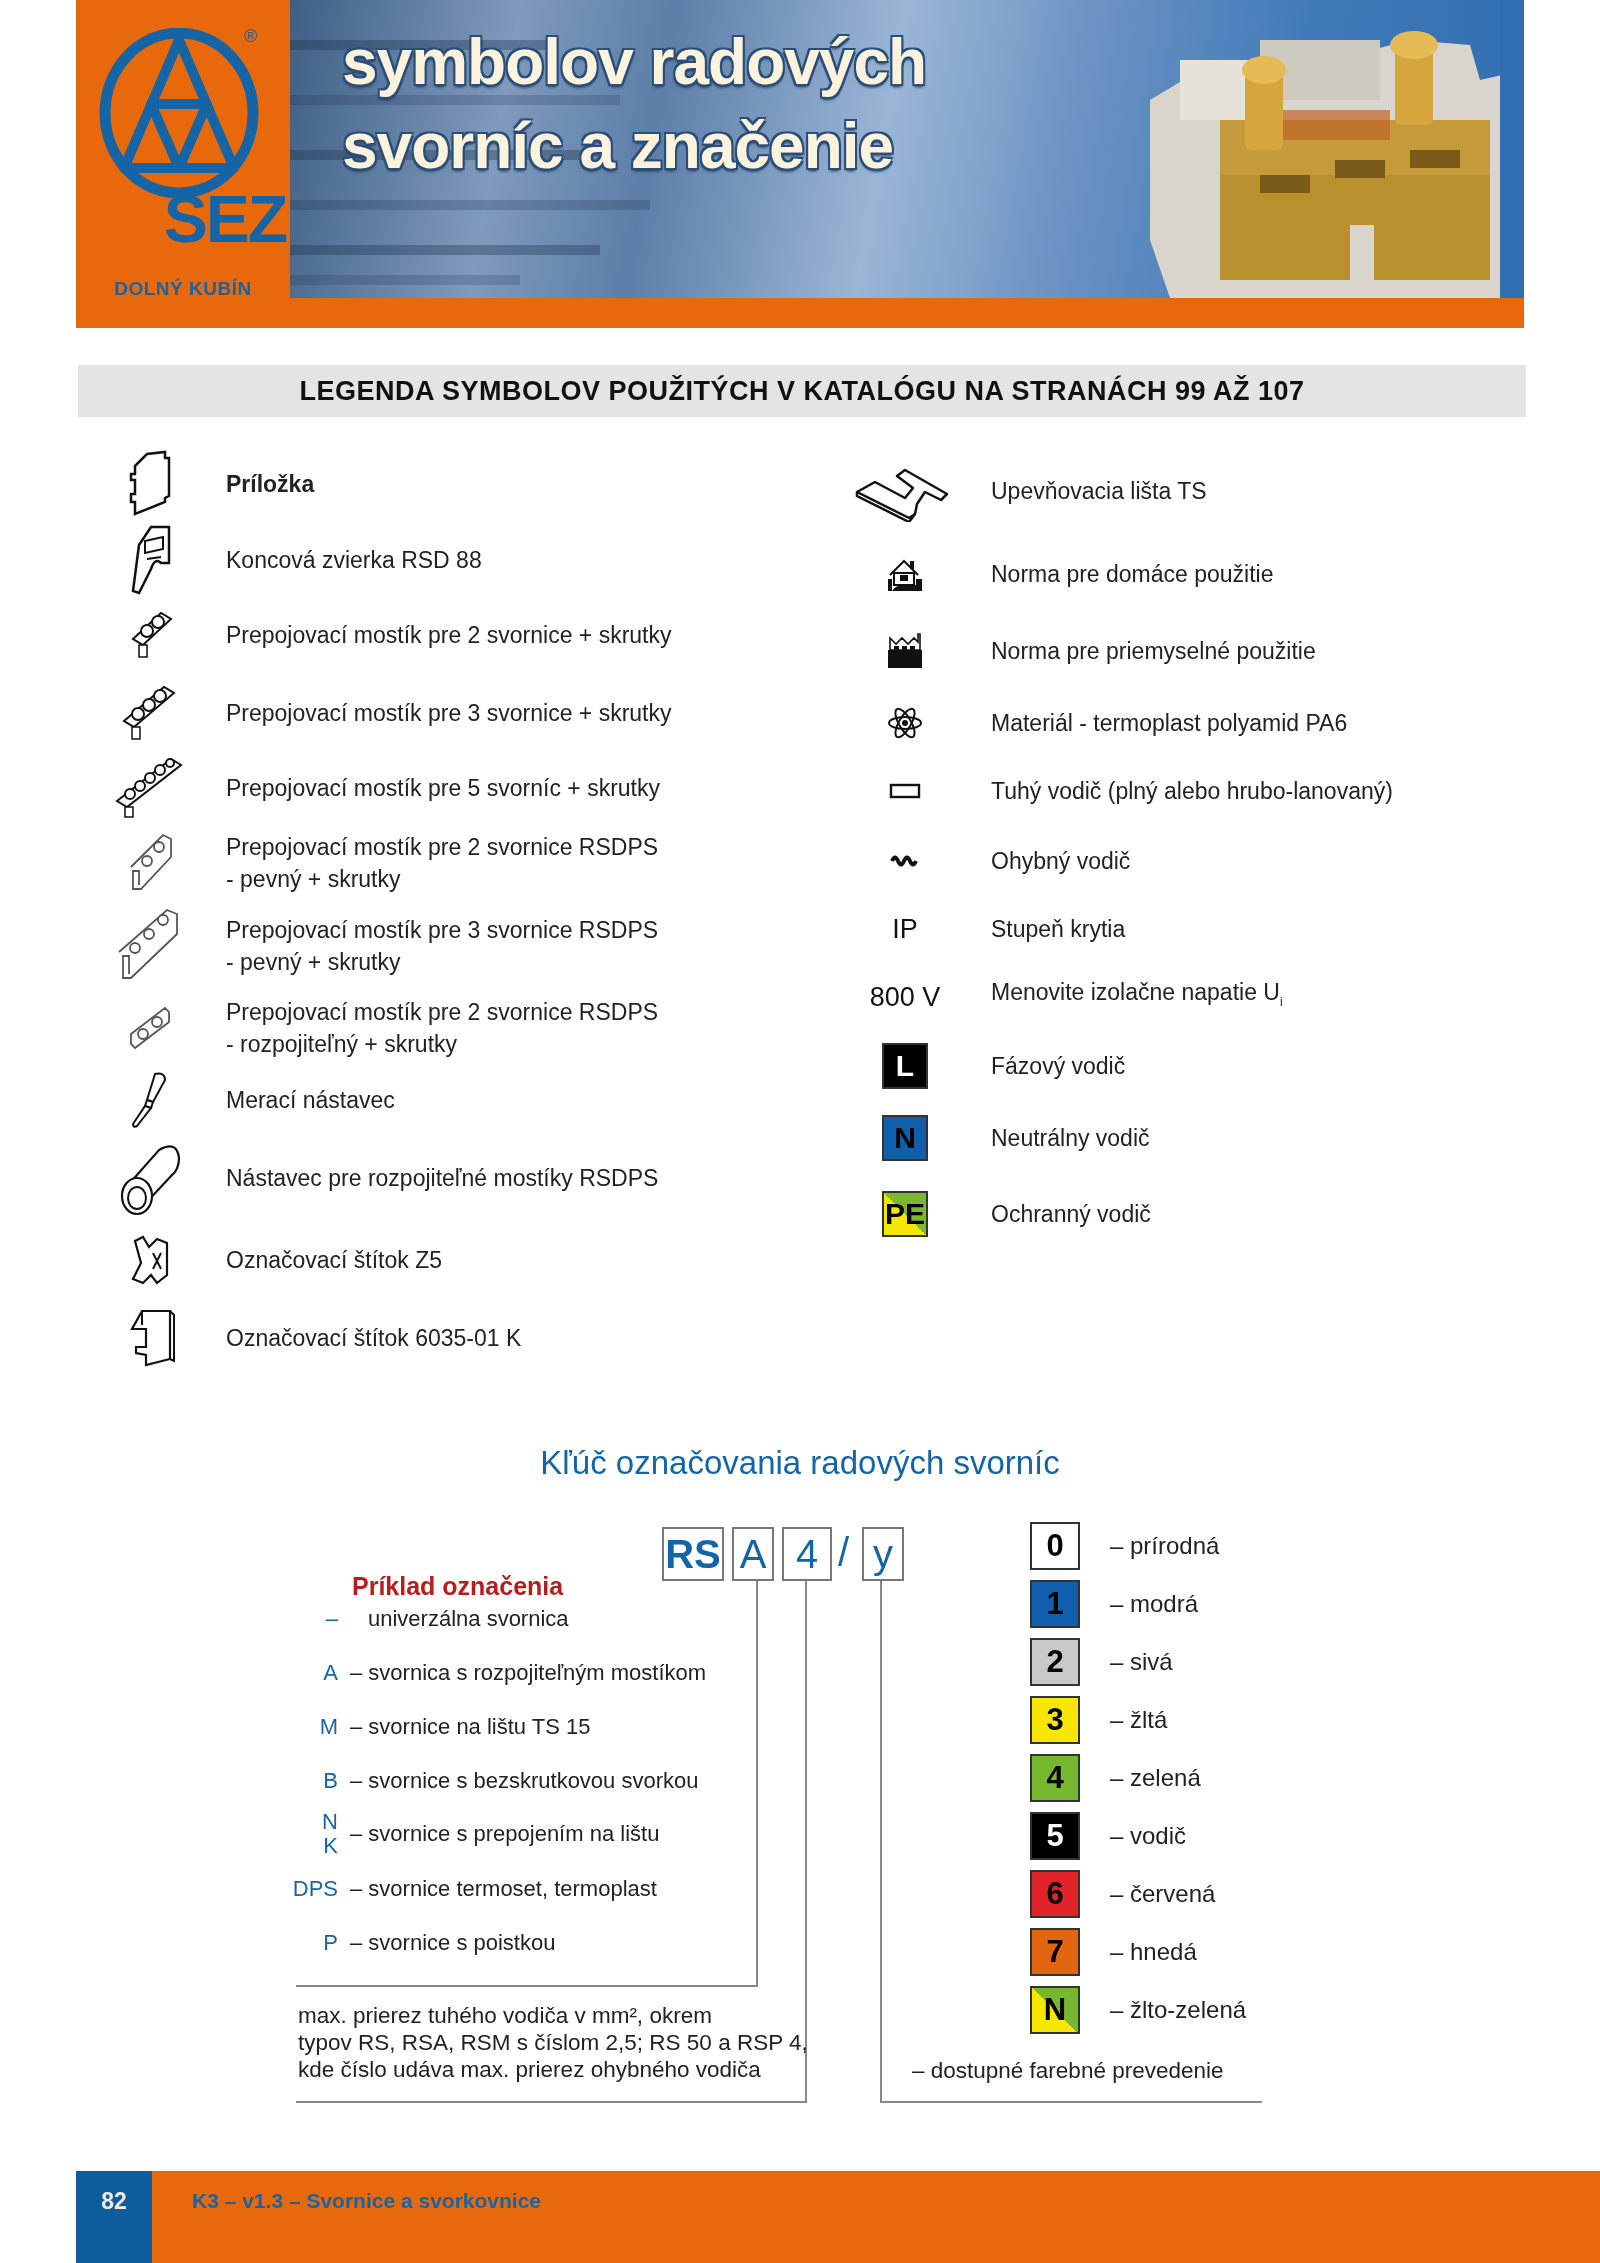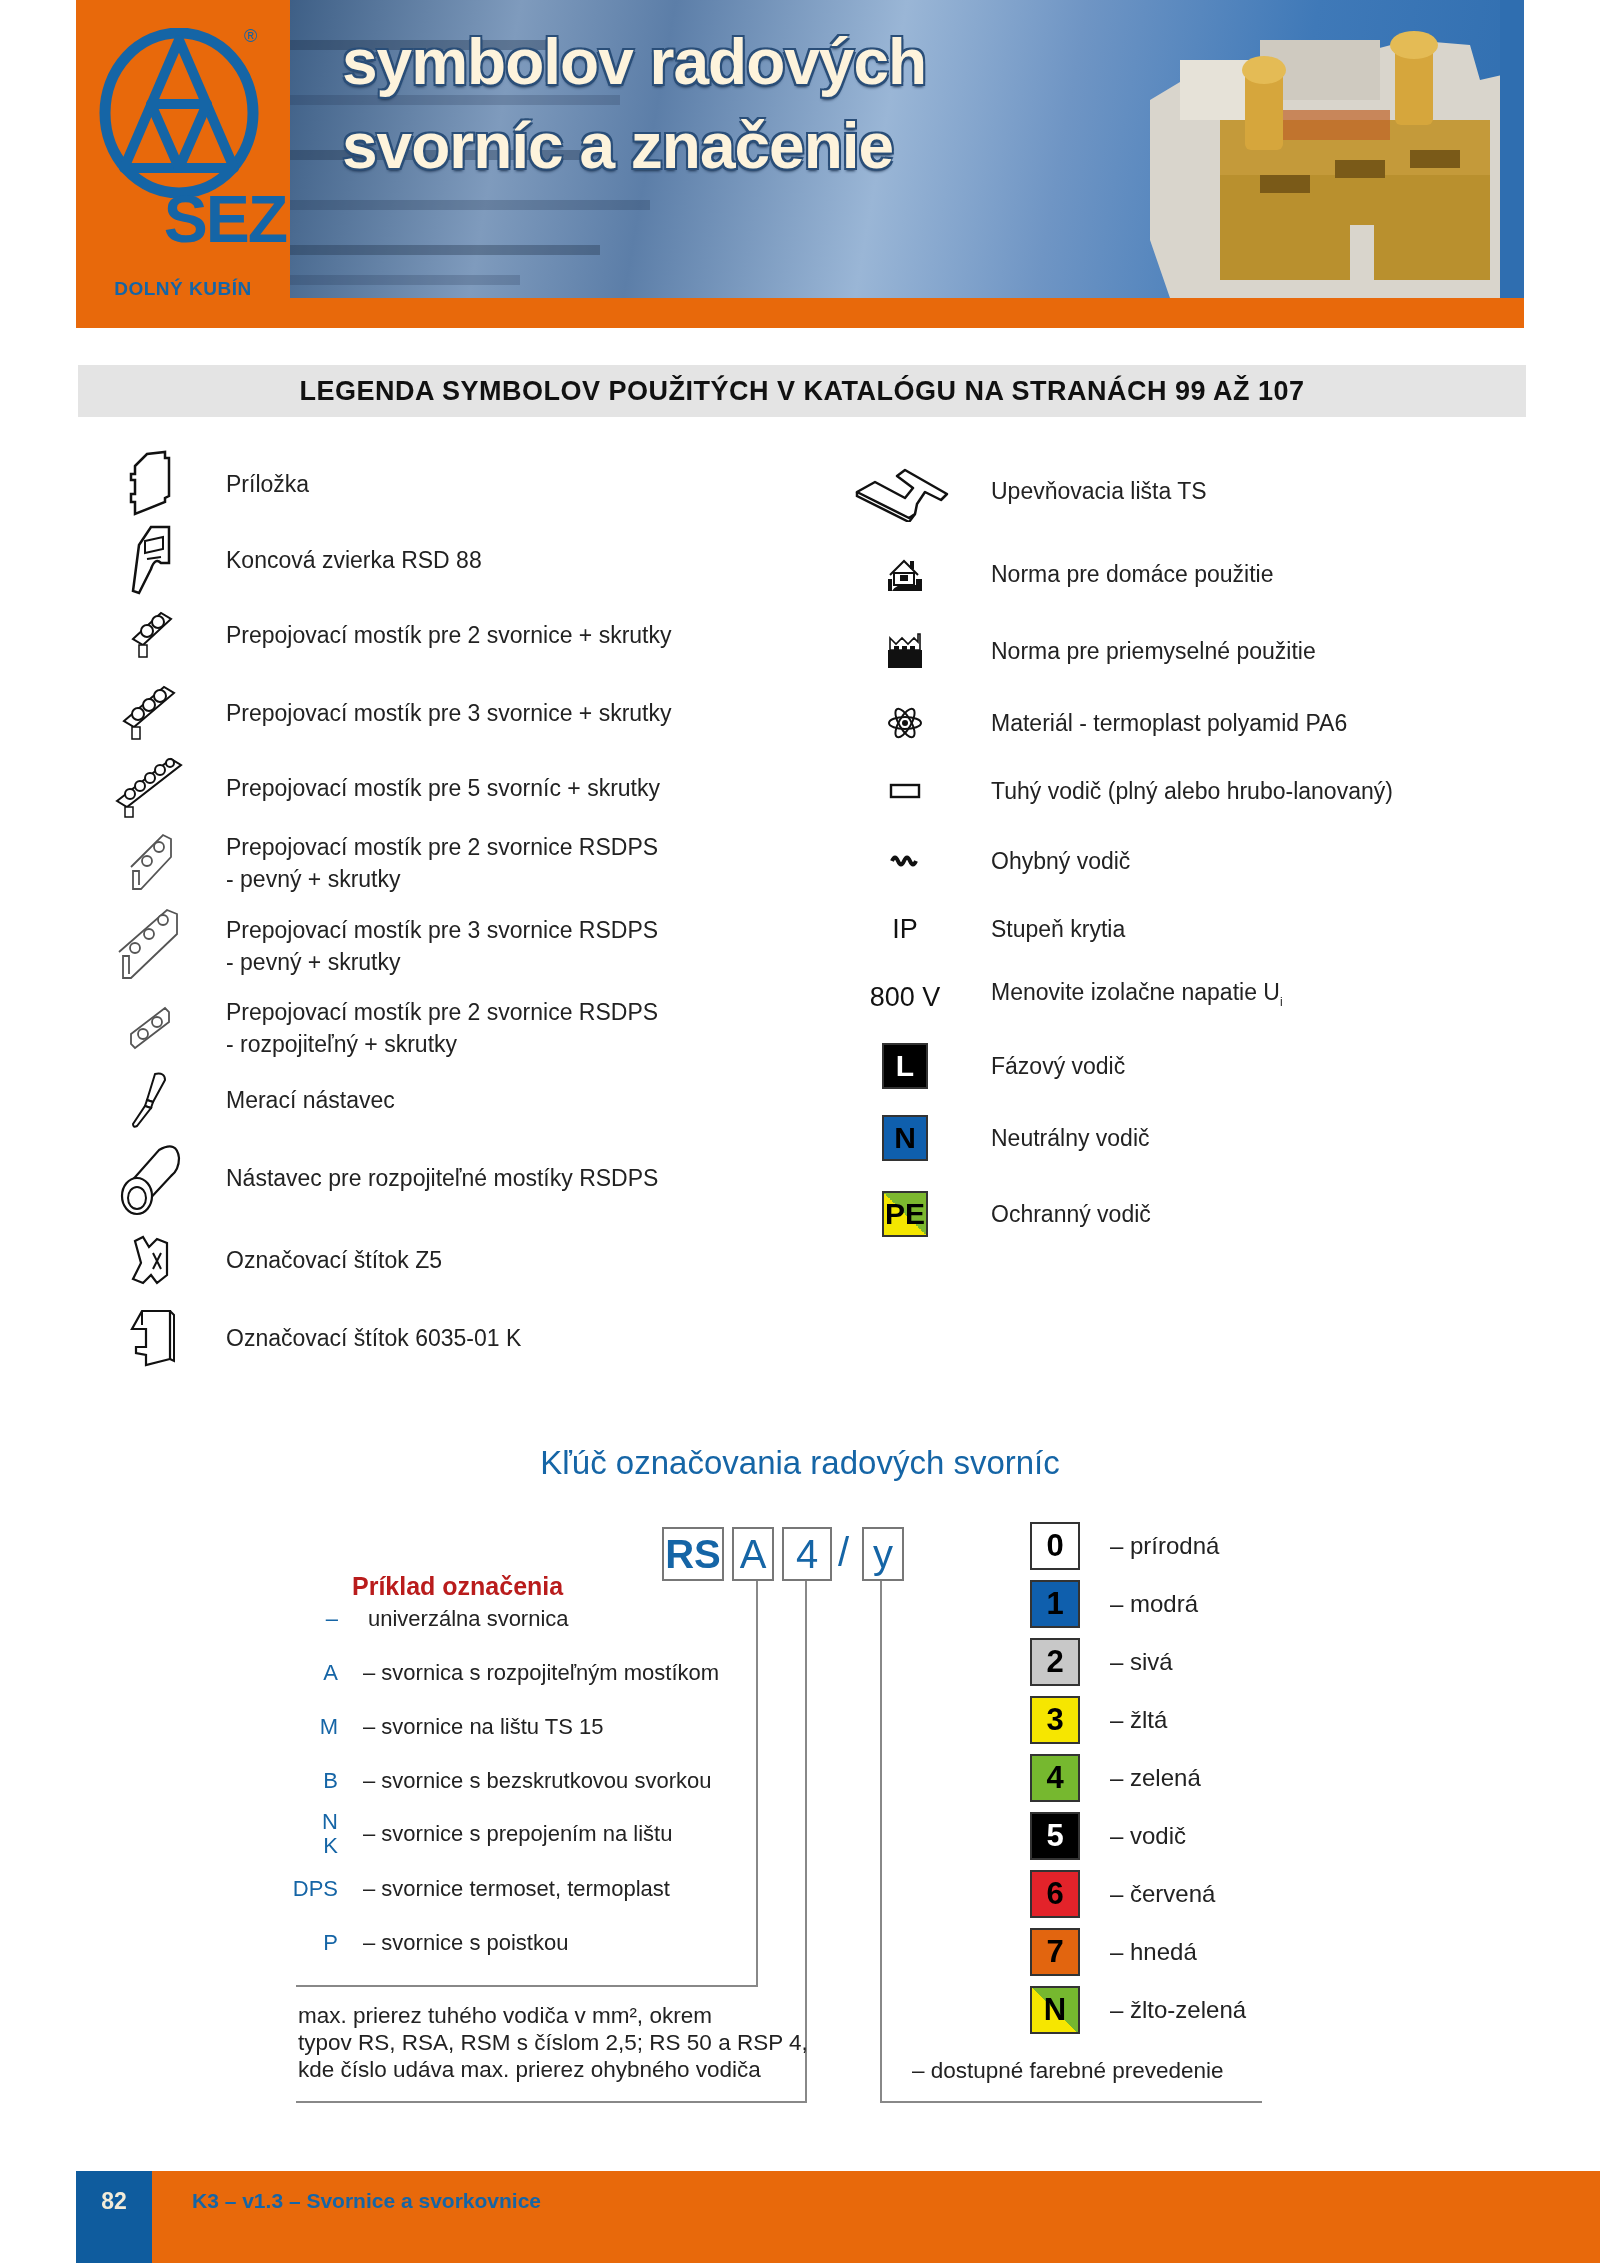--- a/index.html
+++ b/index.html
@@ -40,21 +40,21 @@
   
   .key-title { position: absolute; left: 0; top: 1444px; width: 1600px; text-align: center; font-size: 33px; color: #1565a6; }
   .example-label { position: absolute; left: 352px; top: 1544px; font-size: 25px; font-weight: bold; color: #b91c1c; margin-top: 28px; }
   .ex-box { position: absolute; top: 1527px; height: 54px; border: 2px solid #777; color: #1565a6; font-size: 40px; text-align: center; line-height: 50px; }
   .ex-slash { position: absolute; top: 1527px; color: #1565a6; font-size: 40px; line-height: 50px; }
   .vline { position: absolute; width: 2px; background: #888; }
   .hline { position: absolute; height: 2px; background: #888; }
 
   .code-row { position: absolute; left: 280px; display: flex; align-items: center; }
   .code-letter { width: 58px; text-align: right; font-size: 22px; color: #1565a6; line-height: 24px; }
-  .code-text { margin-left: 25px; font-size: 22px; color: #222; }
+  .code-text { margin-left: 12px; font-size: 22px; color: #222; }
 
   .note { position: absolute; left: 298px; top: 2002px; font-size: 22.5px; line-height: 27px; color: #222; }
 
   .color-row { position: absolute; left: 1030px; display: flex; align-items: center; }
   .color-box { width: 50px; height: 48px; border: 2px solid #333; display: flex; align-items: center; justify-content: center; font-size: 31px; font-weight: bold; }
   .color-label { margin-left: 30px; font-size: 24px; color: #222; }
   .avail { position: absolute; left: 912px; top: 2058px; font-size: 22.5px; color: #222; }
 
   
   .footer { position: absolute; left: 76px; top: 2171px; width: 1524px; height: 92px; background: #e8690b; }
@@ -105,21 +105,21 @@
     <div class="banner-title">
       <div>symbolov radových</div>
       <div>svorníc  a značenie</div>
     </div>
   </div>
 </div>
 
 <div class="legend-heading">LEGENDA SYMBOLOV POUŽITÝCH V KATALÓGU NA STRANÁCH 99 AŽ 107</div>
 
 <div class="left-col">
-  <div class="leg-row" style="top:450px;height:68px;">
+  <div class="leg-row" style="top:450px;height:68px;font-weight:bold;">
     <div class="leg-icon">
         <svg width="50" height="68" viewBox="0 0 50 68">
           <path d="M10,16 L22,4 L40,2 L40,8 L44,8 L44,46 L40,48 L40,52 L10,64 L10,52 L6,52 L6,44 L10,44 L10,30 L6,30 L6,24 L10,24 Z" fill="#fff" stroke="#111" stroke-width="2.5"></path>
         </svg>
       </div>
     <div class="leg-text">
         <div>Príložka</div>
       </div>
   </div>
   <div class="leg-row" style="top:525px;height:70px;">

